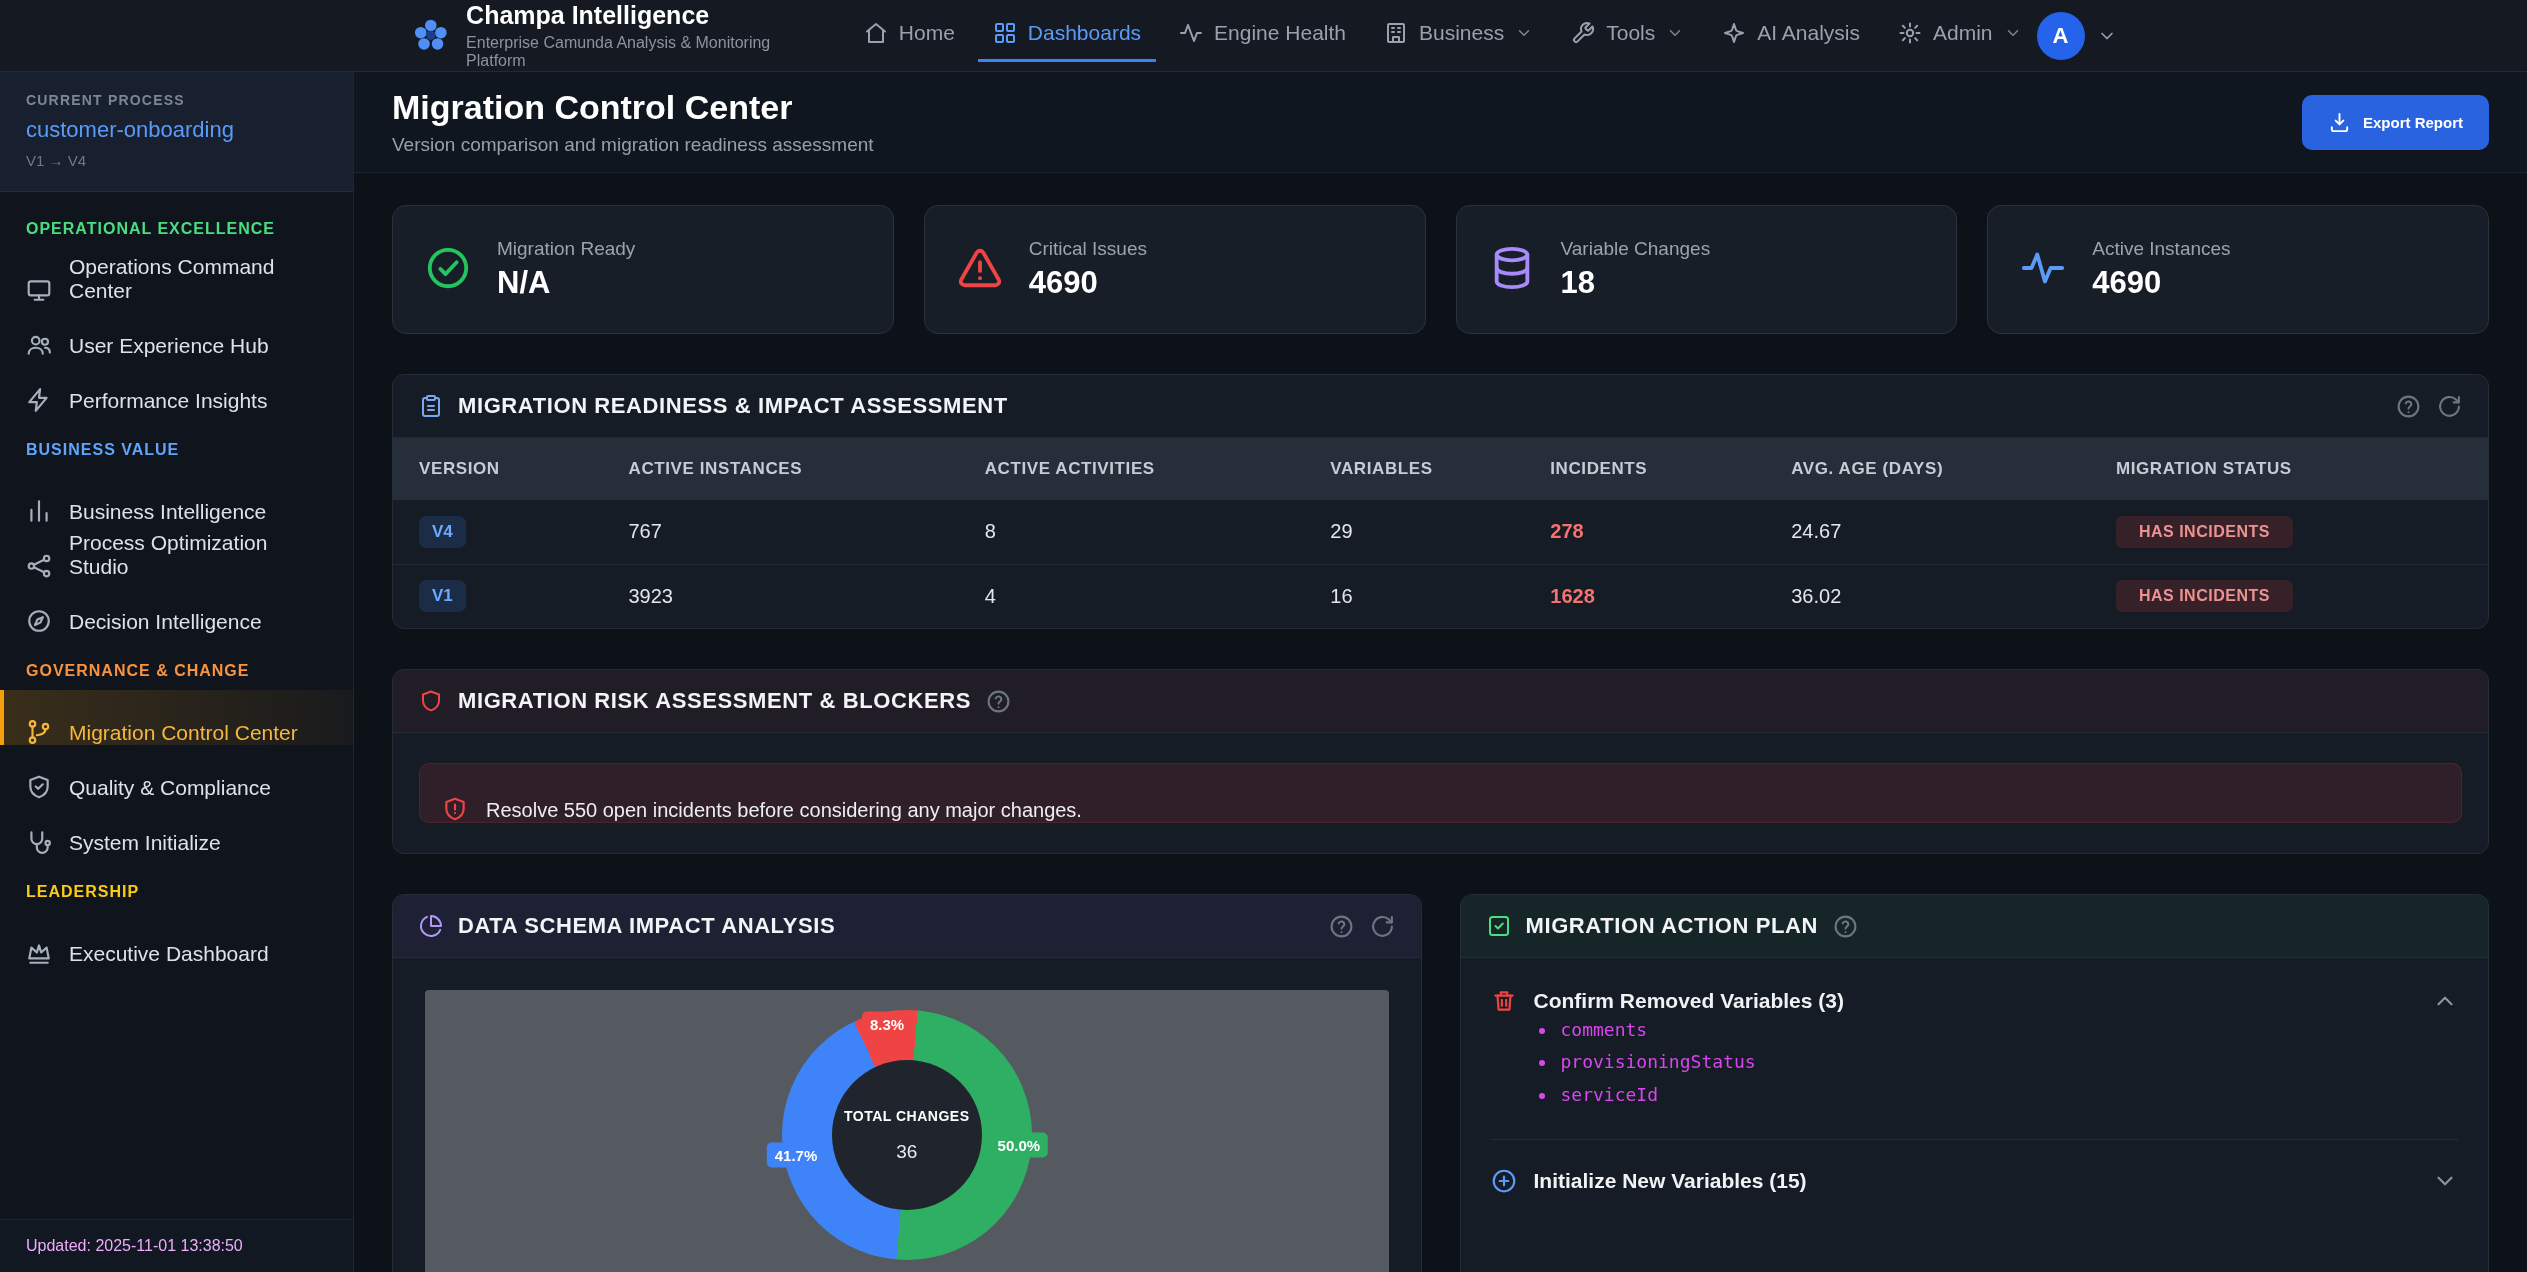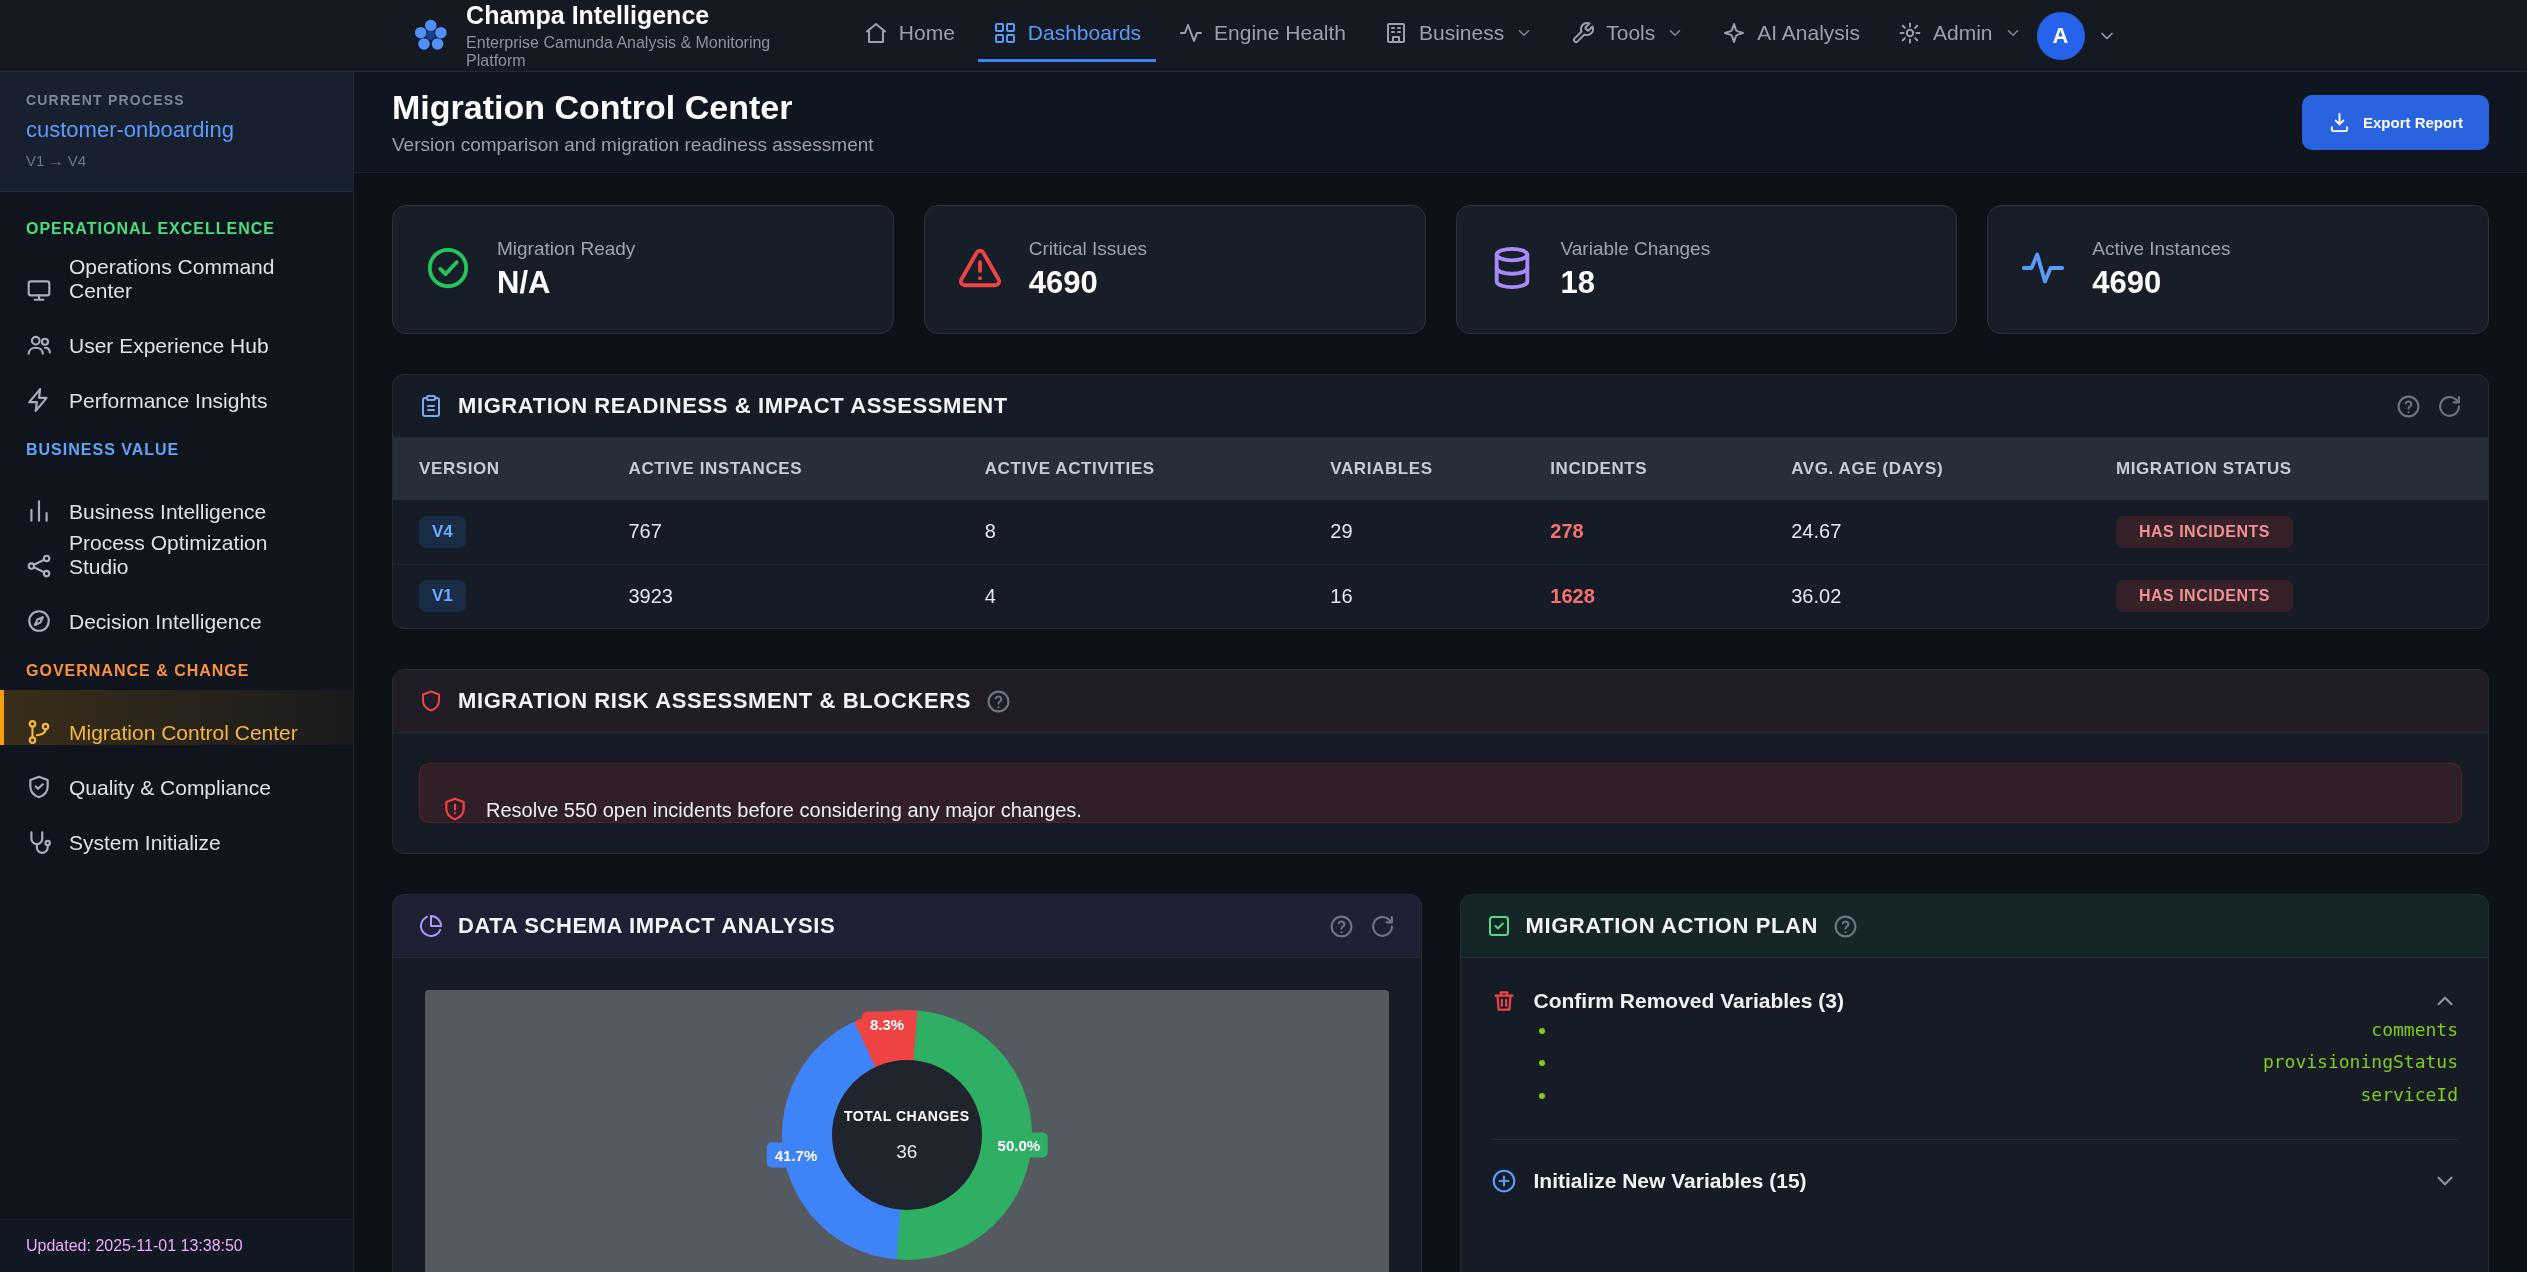--- a/index.html
+++ b/index.html
@@ -121,22 +121,22 @@
 
   
   .ap-body { padding:30px 30px 34px; }
   .ap-item-header { display:flex; align-items:center; gap:17px; cursor:pointer; }
   .ap-item-header .ic { width:26px; height:26px; }
   .trash-icon { color:#ef4444; }
   .plus-icon { color:#5b9bf8; }
   .ap-item-title { font-size:21px; font-weight:bold; color:#f0f2f5; }
   .ap-chevron { margin-left:auto; color:#8b93a0; width:24px; height:24px; }
   .ap-desc { margin:16px 0 12px 43px; font-size:20px; color:#98a1ae; }
-  .ap-vars { margin-left:66px; color:#84cc16; font-family:"DejaVu Sans Mono", monospace;
-             font-size:18px; line-height:1.8;text-align:right; }
+  .ap-vars { margin-left:66px; color:#d946ef; font-family:"DejaVu Sans Mono", monospace;
+             font-size:18px; line-height:1.8; }
   .ap-vars li { padding-left:4px; }
   .ap-divider { border-top:1px solid #242c38; margin-top:28px; }
   .ap-item2 { padding-top:28px; }
 </style>
 </head>
 <body>
 
 <div class="app">
 
   <header class="navbar">
@@ -310,20 +310,30 @@
         <div class="side-item">
           <svg class="ic" viewBox="0 0 24 24">
               <path d="M5 3v6a5 5 0 0 0 10 0V3"></path>
               <path d="M10 14v3a5 5 0 0 0 10 0v-2"></path>
               <circle cx="20" cy="13" r="2"></circle>
             </svg>
           <span>System Initialize</span>
         </div>
       </div>
 
+      <div class="side-section">
+        <div class="section-label" style="color: rgb(250, 204, 21);">LEADERSHIP</div>
+        <div class="side-item">
+          <svg class="ic" viewBox="0 0 24 24">
+              <path d="m3 17 2-10 5 4.5L12 5l2 6.5L19 7l2 10z"></path>
+              <path d="M4 21h16"></path>
+            </svg>
+          <span>Executive Dashboard</span>
+        </div>
+      </div>
 
       <div class="sidebar-footer">Updated: 2025-11-01 13:38:50</div>
     </aside>
 
     <div class="main">
 
       <div class="page-header">
         <div class="ph-text">
           <div class="page-title">Migration Control Center</div>
           <div class="page-sub">Version comparison and migration readiness assessment</div>

